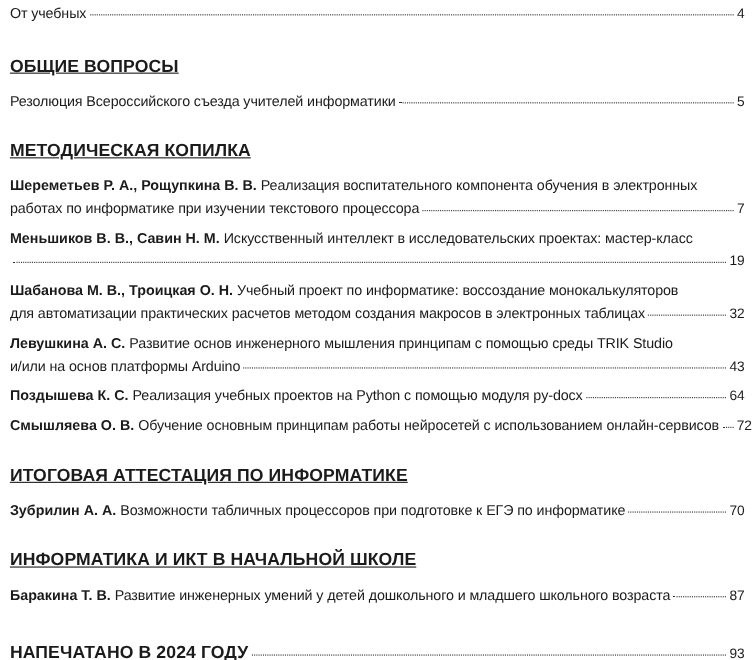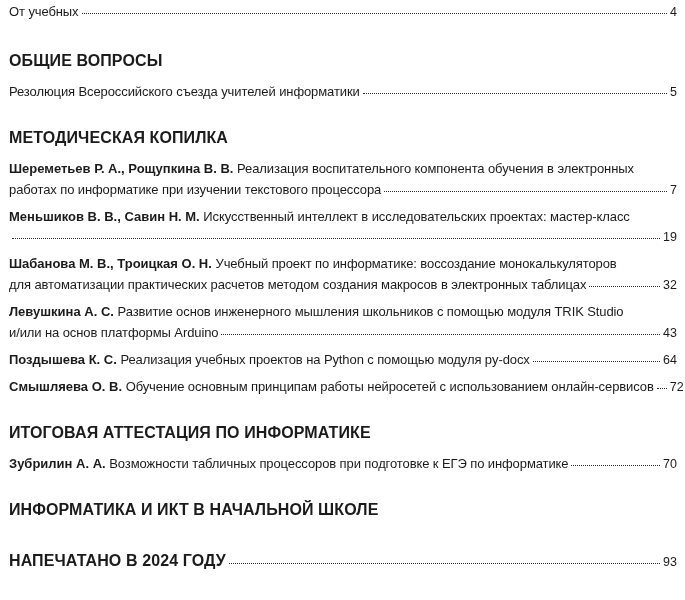--- a/index.html
+++ b/index.html
@@ -42,20 +42,21 @@
   .ttl { letter-spacing: -0.1px; }
   
   .intro { line-height: 16px; margin-top: 2px; }
   
   .heading {
     font-weight: bold;
     font-size: 16px;
     line-height: 18px;
     margin: 26px 0 11px 0;
     letter-spacing: 0.1px;
+    text-decoration: underline;
   }
   .section--general .heading { margin-top: 32px; }
   
   .entry { line-height: 21px; margin-bottom: 5px; }
   .entry .first { white-space: nowrap; overflow: hidden; }
   
   .footer-row { margin-top: 32px; line-height: 20px; }
   .footer-label {
     font-weight: bold;
     font-size: 16px;
@@ -107,21 +108,21 @@
     <div class="entry">
       <div class="first"><span class="authors">Шабанова М. В., Троицкая О. Н.</span><span class="ttl">Учебный проект по информатике: воссоздание монокалькуляторов</span></div>
       <div class="row">
         <span class="ttl">для автоматизации практических расчетов методом создания макросов в электронных таблицах</span>
         <span class="leader"></span>
         <span class="page">32</span>
       </div>
     </div>
 
     <div class="entry">
-      <div class="first"><span class="authors">Левушкина А. С.</span><span class="ttl">Развитие основ инженерного мышления школьников с помощью модуля TRIK Studio</span></div>
+      <div class="first"><span class="authors">Левушкина А. С.</span><span class="ttl">Развитие основ инженерного мышления принципам с помощью среды TRIK Studio</span></div>
       <div class="row">
         <span class="ttl">и/или на основ платформы Arduino</span>
         <span class="leader"></span>
         <span class="page">43</span>
       </div>
     </div>
 
     <div class="entry">
       <div class="row">
         <span class="txt"><span class="authors">Поздышева К. С.</span><span class="ttl">Реализация учебных проектов на Python с помощью модуля py-docx</span></span>
@@ -145,20 +146,27 @@
       <div class="row">
         <span class="txt"><span class="authors">Зубрилин А. А.</span><span class="ttl">Возможности табличных процессоров при подготовке к ЕГЭ по информатике</span></span>
         <span class="leader"></span>
         <span class="page">70</span>
       </div>
     </div>
   </div>
 
   <div class="section">
     <div class="heading">ИНФОРМАТИКА И ИКТ В НАЧАЛЬНОЙ ШКОЛЕ</div>
+    <div class="entry">
+      <div class="row">
+        <span class="txt"><span class="authors">Баракина Т. В.</span><span class="ttl">Развитие инженерных умений у детей дошкольного и младшего школьного возраста</span></span>
+        <span class="leader"></span>
+        <span class="page">87</span>
+      </div>
+    </div>
   </div>
 
   <div class="row footer-row">
     <span class="footer-label">НАПЕЧАТАНО В 2024 ГОДУ</span>
     <span class="leader"></span>
     <span class="page">93</span>
   </div>
 
 </div>
 

